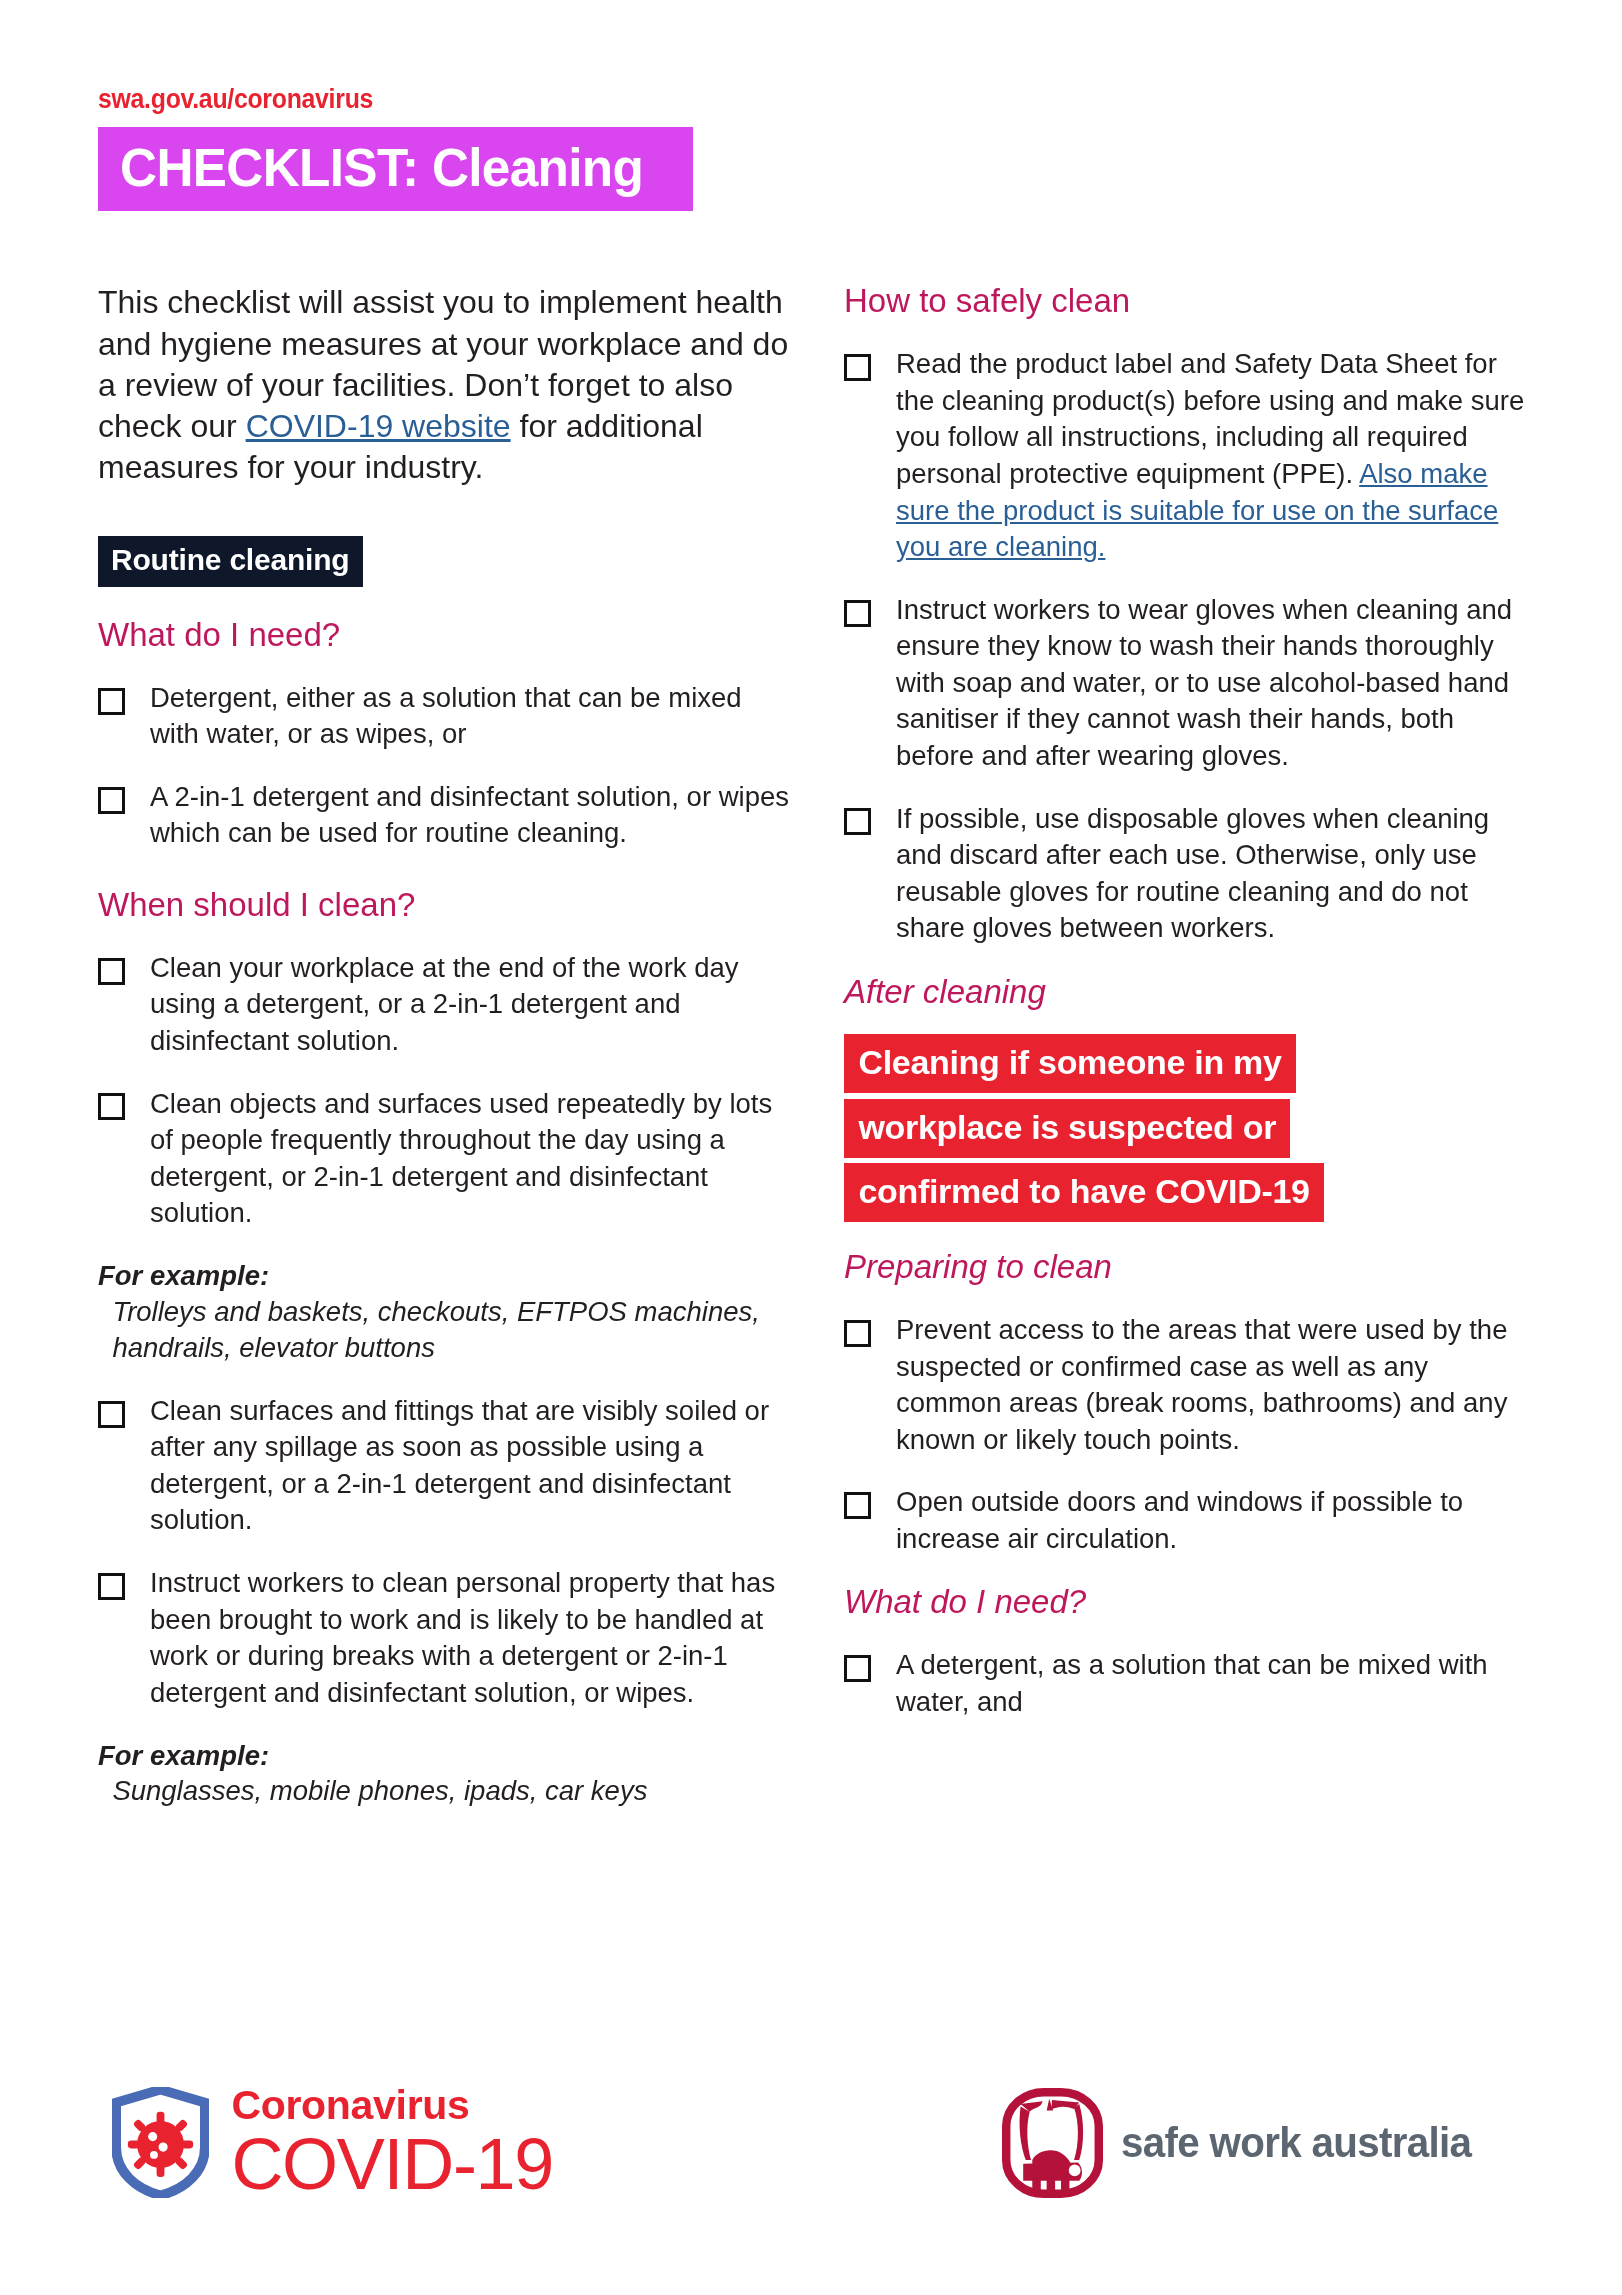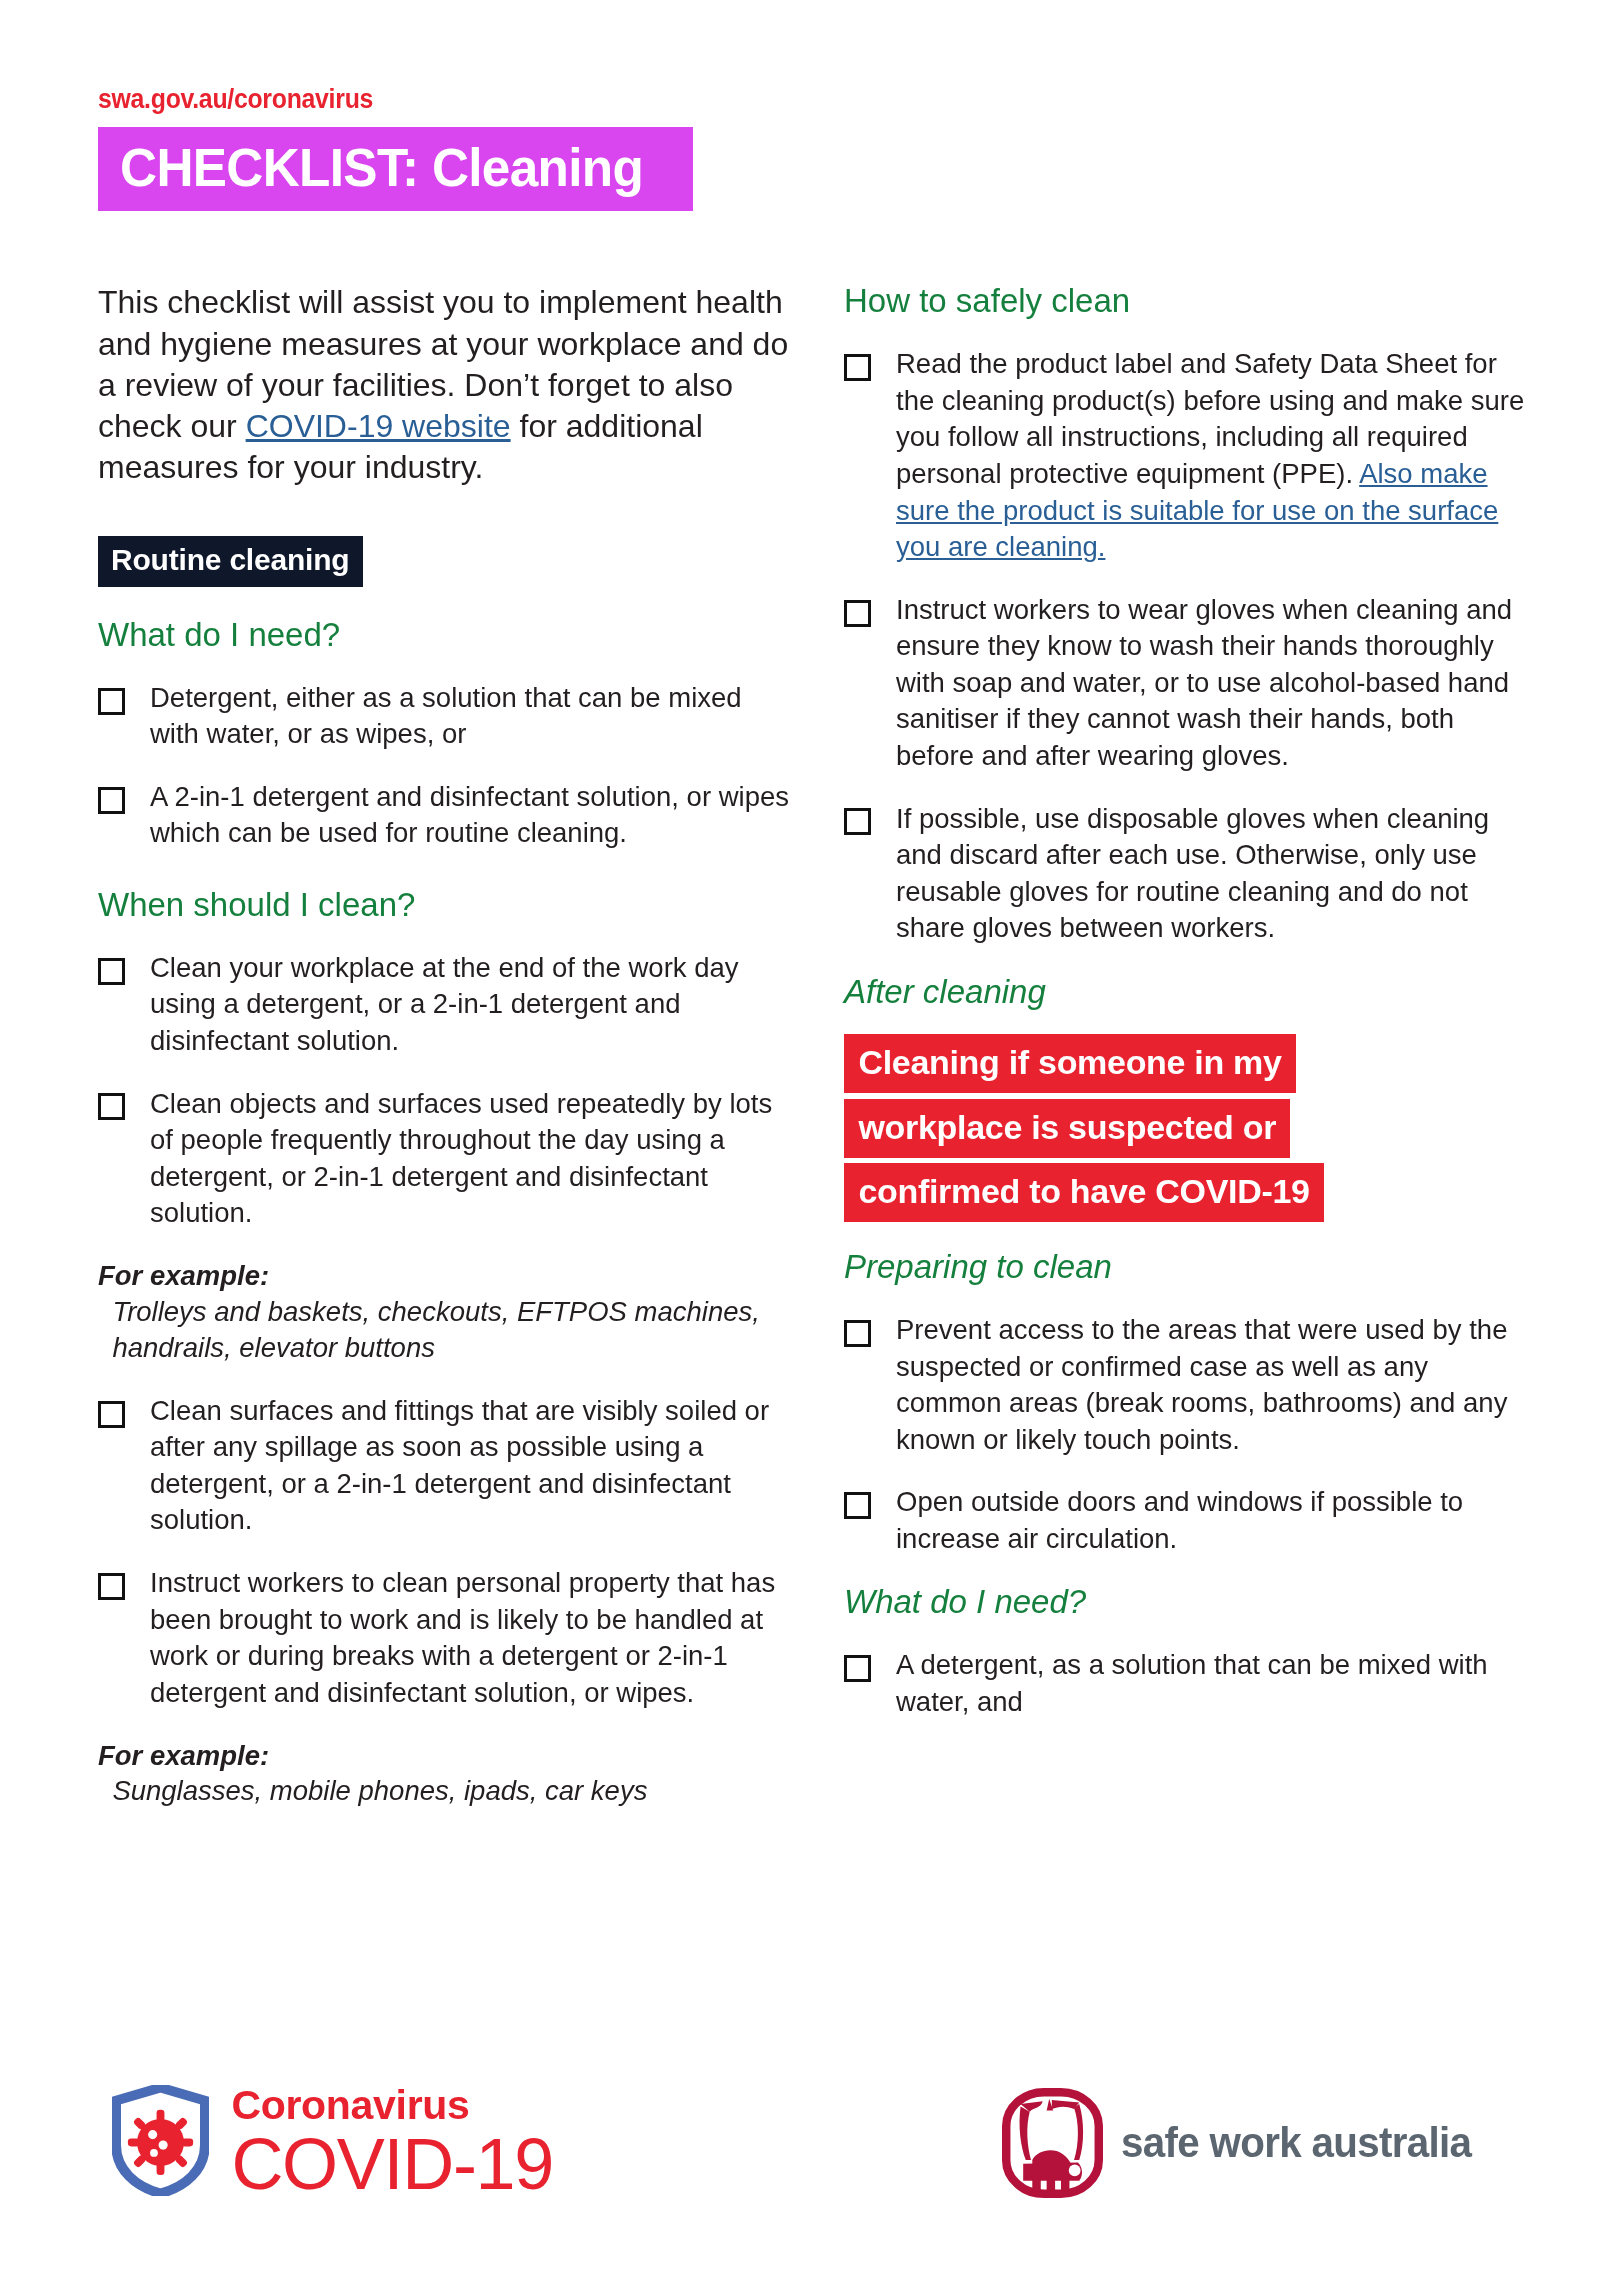--- a/index.html
+++ b/index.html
@@ -97,21 +97,21 @@
     font-size: 34px;
     line-height: 1;
     padding: 11px 14.4px 13.7px 14.4px;
     margin-bottom: 5.9px;
     letter-spacing: -0.3px;
   }
 
   h2.section-head {
     font-size: 33px;
     font-weight: 400;
-    color: #15803d;
+    color: #be185d;
     margin: 34px 0 0 0;
     line-height: 1.15;
   }
   h2.section-head.first { margin-top: 29px; }
   h2.section-head.tight { margin-top: 26px; font-style: italic; }
 
   
   .check-row {
     display: flex;
     align-items: flex-start;
@@ -160,20 +160,21 @@
     position: absolute;
     left: 98px;
     right: 98px;
     bottom: 77px;
     height: 151px;
     display: flex;
     align-items: center;
   }
   .covid-logo {
     display: flex;
+    align-items: center;
     gap: 22px;
     margin-left: 14.4px;
   }
   .covid-logo .shield { width: 97px; height: 111px; flex: 0 0 97px; }
   .covid-logo .ctext { line-height: 1; }
   .covid-logo .c1 {
     font-size: 41px;
     font-weight: bold;
     color: #E8222F;
     letter-spacing: -0.3px;

